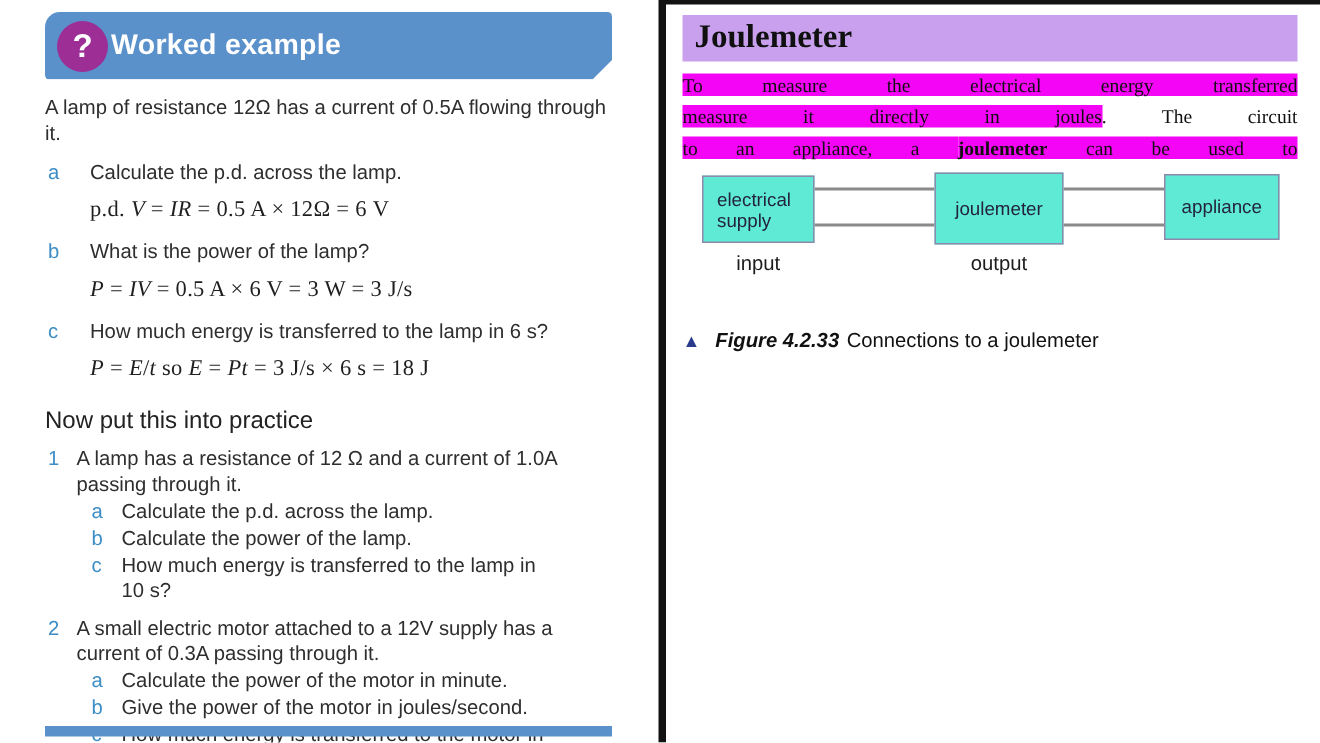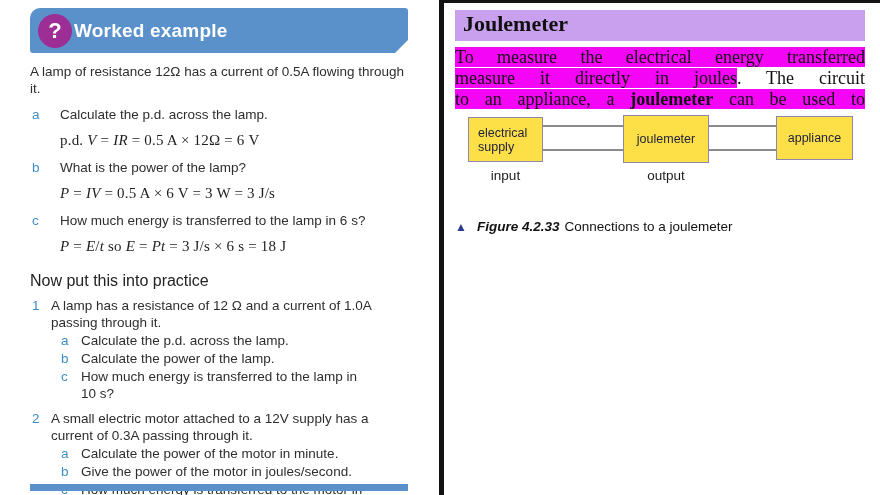--- a/index.html
+++ b/index.html
@@ -47,28 +47,28 @@
   
   .divider  { position:absolute; left:439px; top:0; width:5px; height:495px; background:#121212; }
   .top-rule { position:absolute; left:444px; top:0; width:436px; height:3px; background:#121212; }
 
   
   .right-content { position:absolute; left:455px; top:10px; width:410px; }
   .r-heading {
     background:#c8a0ee; font-family:"Liberation Serif", serif; font-weight:bold;
     font-size:22px; color:#101010; padding:1px 8px 4px; box-sizing:border-box;
   }
-  .para { margin-top:6px; font-family:"Liberation Serif", serif; font-size:18px; color:#101010; }
+  .para { margin-top:6px; font-family:"Liberation Serif", serif; font-size:13px; color:#101010; }
   .para-line { height:20px; line-height:20px; text-align:justify; text-align-last:justify; margin-bottom:1px; }
   .hl { background:#f505f5; }
   .bold { font-weight:bold; }
 
   .diagram { position:relative; height:94px; margin-top:6px; }
   .dbox {
-    position:absolute; background:#fde047; border:1px solid #8d88ac; box-sizing:border-box;
+    position:absolute; background:#5eead4; border:1px solid #8d88ac; box-sizing:border-box;
     color:#23233c; font-size:12.5px; line-height:14px; display:flex; align-items:center;
   }
   .dbox-0 { left:13px;  top:2px; width:75px; height:45px; padding-left:9px; }
   .dbox-1 { left:168px; top:0;   width:86px; height:48px; justify-content:center; text-align:center; }
   .dbox-2 { left:321px; top:1px; width:77px; height:44px; justify-content:center; text-align:center; }
   .wire { position:absolute; height:2px; background:#8a8a8a; }
   .wire-tl { left:88px;  top:10px; width:80px; }
   .wire-bl { left:88px;  top:34px; width:80px; }
   .wire-tr { left:254px; top:10px; width:67px; }
   .wire-br { left:254px; top:34px; width:67px; }

